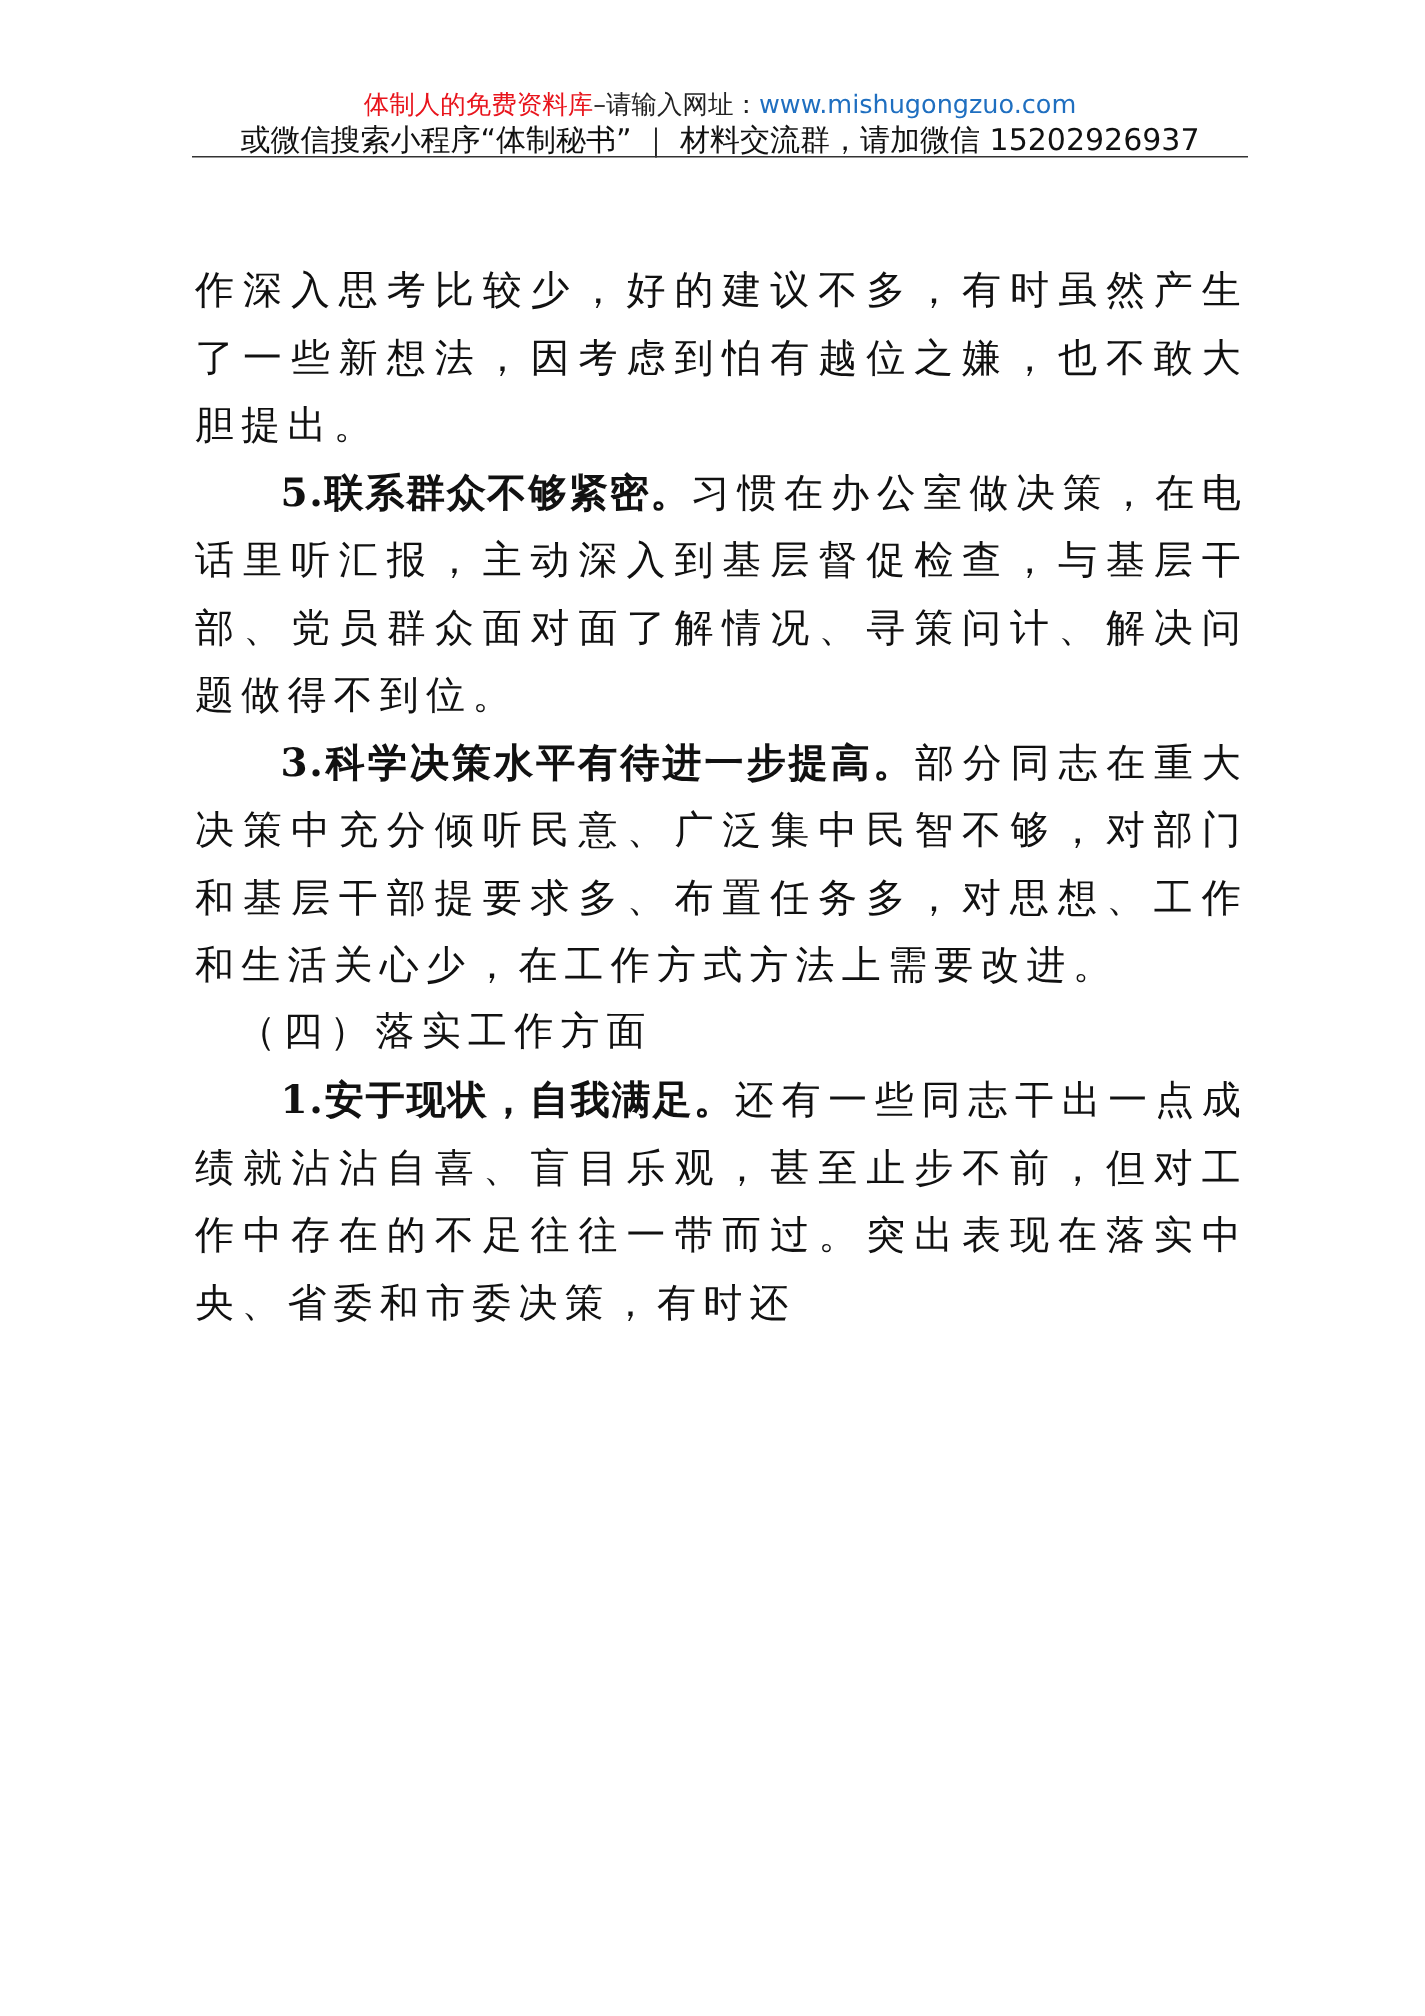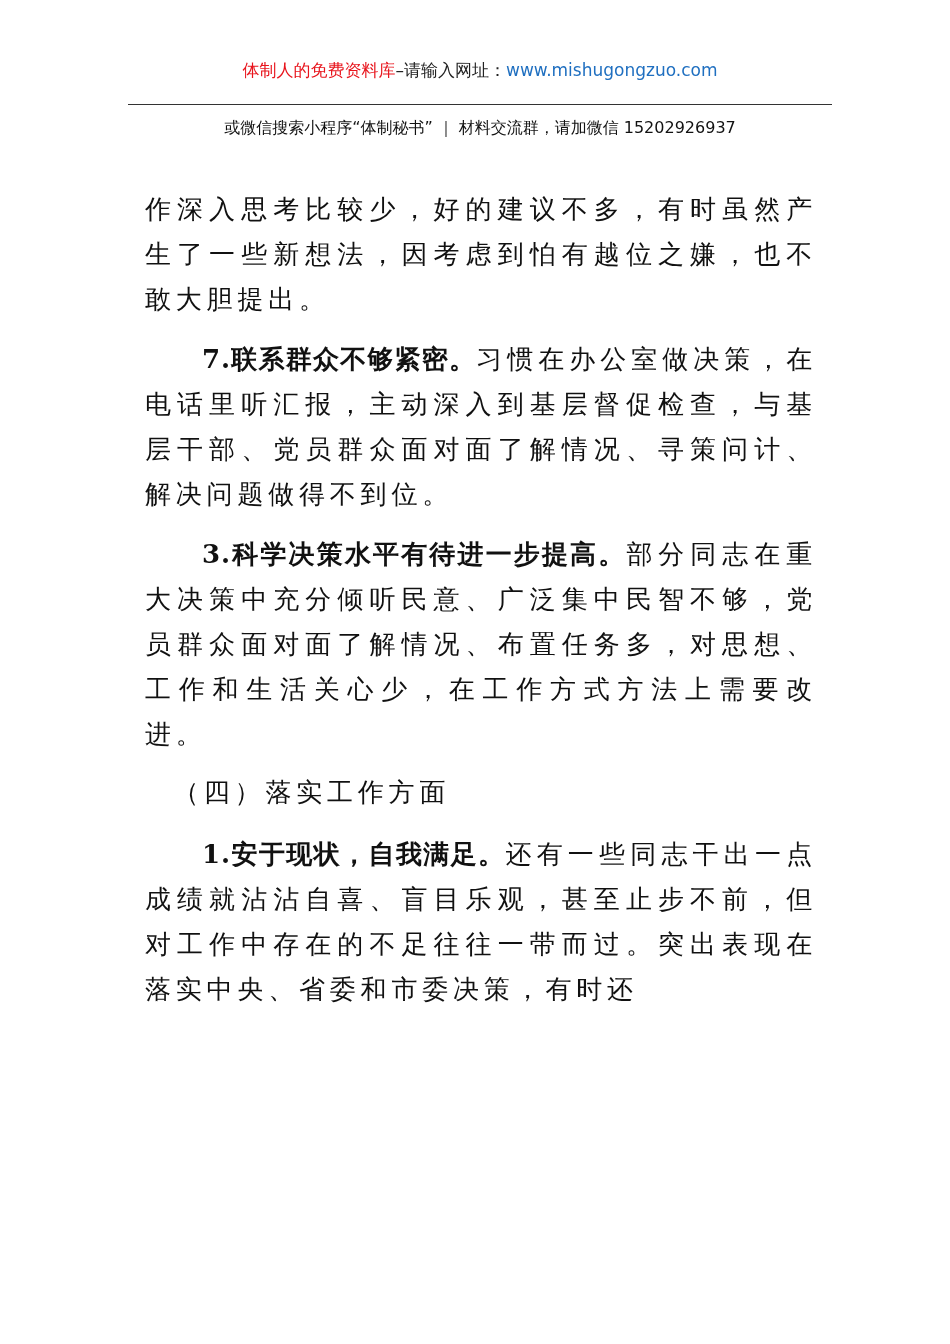--- a/index.html
+++ b/index.html
@@ -2,48 +2,48 @@
 <html><head>
 <meta charset="utf-8">
 <style>
   html, body { margin: 0; padding: 0; background: #ffffff; }
   body { width: 950px; height: 1344px; position: relative; overflow: hidden; }
   .header {
     position: absolute; left: 128px; top: 58px; width: 704px;
     text-align: center; font-family: "DejaVu Sans", sans-serif;
   }
   .header .line1 { font-size: 17px; line-height: 24px; white-space: nowrap; }
-  .header .line2 { font-size: 16px; line-height: 22px; color: #111; white-space: nowrap; margin-top: 35px; }
+  .header .line2 { font-size: 20px; line-height: 22px; color: #111; white-space: nowrap; }
   .red { color: #e8141c; }
   .dark { color: #222; }
   .blue { color: #1f6fc0; margin-top: 14px; }
   .rule {
     position: absolute; left: 128px; top: 104px; width: 704px; height: 0;
     border-top: 1.5px solid #333;
   }
   .body {
     position: absolute; left: 130px; top: 172px; width: 702px;
     font-family: "DejaVu Serif", serif; font-size: 26px; color: #111;
     line-height: 45px; letter-spacing: 4.8px;
   }
-  .body p { margin: 15px; text-align: justify; text-align-last: left; }
+  .body p { margin: 0; text-align: justify; text-align-last: left; }
   .indent { text-indent: 57px; }
   .b { font-weight: bold; letter-spacing: 1px; }
   .sec { padding-left: 28px; font-family: Liberation Mono, monospace; }
 </style>
 </head>
 <body>
 
 <div class="header">
   <div class="line1">
     <span class="red">体制人的免费资料库</span><span class="dark">–请输入网址：</span><span class="blue">www.mishugongzuo.com</span>
   </div>
   <div class="line2">或微信搜索小程序“体制秘书” ｜ 材料交流群，请加微信 15202926937</div>
 </div>
 <div class="rule"></div>
 
 <div class="body">
   <p><span>作深入思考比较少，好的建议不多，有时虽然产生了一些新想法，因考虑到怕有越位之嫌，也不敢大胆提出。</span></p>
-  <p class="indent"><span class="b">7.联系群众不够紧密。</span><span>习惯在办公室做决策，在电话里听汇报，主动深入到基层督促检查，与基层干部、党员群众面对面了解情况、寻策问计、解决问题做得不到位。</span></p>
-  <p class="indent"><span class="b">3.科学决策水平有待进一步提高。</span><span>部分同志在重大决策中充分倾听民意、广泛集中民智不够，党员群众面对面了解情况、布置任务多，对思想、工作和生活关心少，在工作方式方法上需要改进。</span></p>
+  <p class="indent"><span class="b">5.联系群众不够紧密。</span><span>习惯在办公室做决策，在电话里听汇报，主动深入到基层督促检查，与基层干部、党员群众面对面了解情况、寻策问计、解决问题做得不到位。</span></p>
+  <p class="indent"><span class="b">3.科学决策水平有待进一步提高。</span><span>部分同志在重大决策中充分倾听民意、广泛集中民智不够，对部门和基层干部提要求多、布置任务多，对思想、工作和生活关心少，在工作方式方法上需要改进。</span></p>
   <p class="sec"><span>（四）落实工作方面</span></p>
   <p class="indent"><span class="b">1.安于现状，自我满足。</span><span>还有一些同志干出一点成绩就沾沾自喜、盲目乐观，甚至止步不前，但对工作中存在的不足往往一带而过。突出表现在落实中央、省委和市委决策，有时还</span></p>
 </div>
 
 </body></html>

